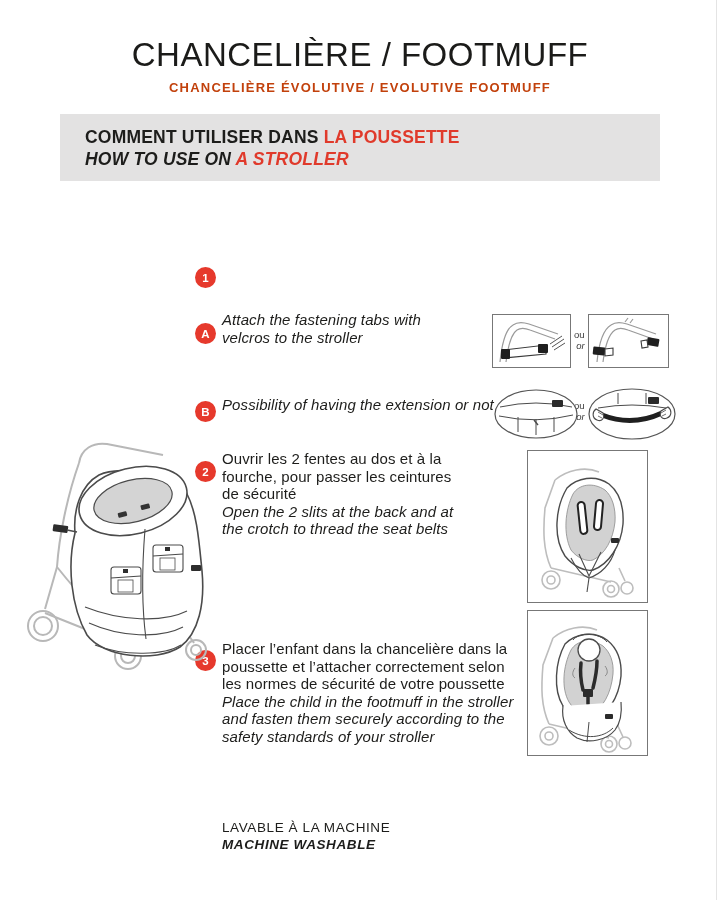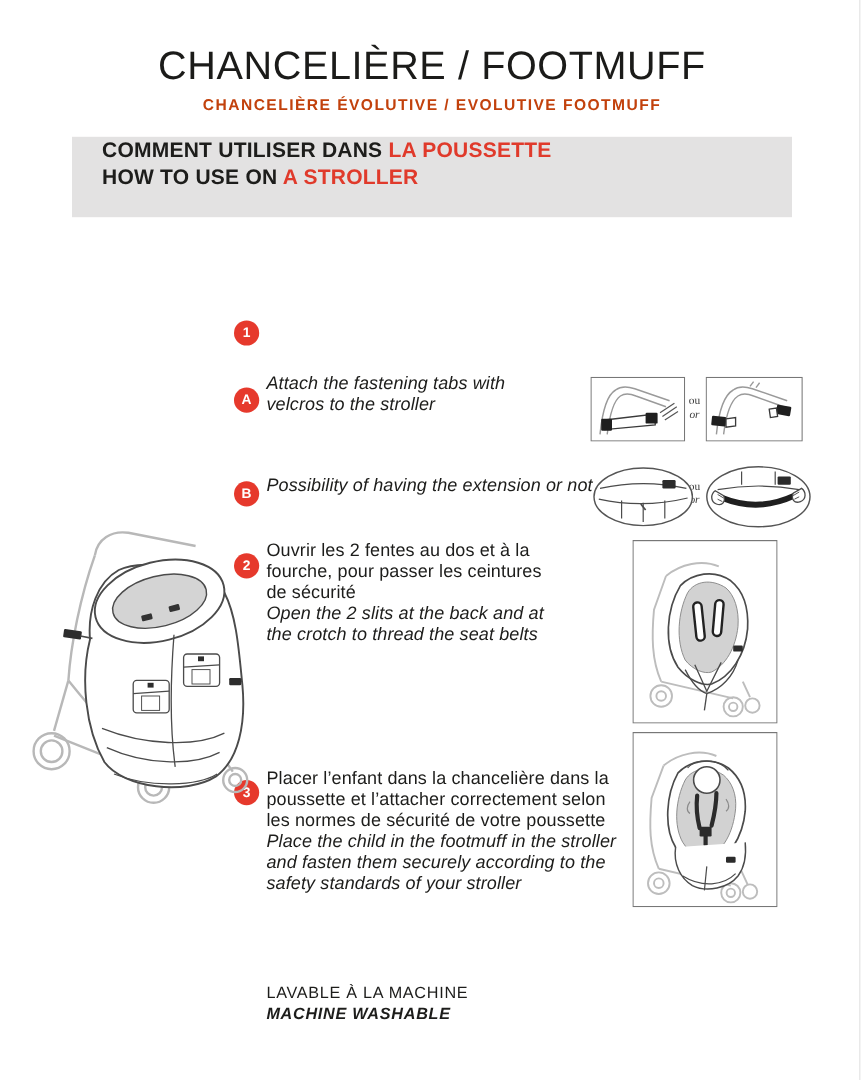--- a/index.html
+++ b/index.html
@@ -13,35 +13,35 @@
     left:0;top:36px;width:720px;text-align:center;
     font-size:33px;font-weight:normal;letter-spacing:0.5px;color:#1b1b19;
   }
   .subtitle{
     left:0;top:80px;width:720px;text-align:center;
     font-size:13px;font-weight:bold;letter-spacing:1.2px;color:#c2410c;
   }
   
   .banner{
     left:60px;top:114px;width:600px;height:67px;background:#e3e2e2;
-    box-sizing:border-box;padding:0 0 0 25px;
+    box-sizing:border-box;padding:12px 0 0 25px;
   }
   .banner .line{font-size:17.5px;font-weight:bold;line-height:22px;letter-spacing:0.2px;}
-  .banner .en{}
+  .banner .en{font-style:italic;}
   .hl{color:#e03a2b;}
   
   .badge{
     width:21px;height:21px;border-radius:50%;background:#e6392c;color:#fff;
     font-size:11.5px;font-weight:bold;display:flex;align-items:center;justify-content:center;
   }
   .step-text{width:300px;}
   .step-fr,.step-en{font-size:15px;line-height:17.5px;white-space:pre-line;letter-spacing:0.1px;}
   .step-en{font-style:italic;}
   
-  .connector{font-size:9.5px;line-height:10.5px;color:#3a3a3a;text-align:center;font-family:Liberation Serif, serif;}
+  .connector{font-size:9.5px;line-height:10.5px;color:#3a3a3a;text-align:right;}
   .connector .en{font-style:italic;}
   
   .footer-fr{left:222px;top:820px;font-size:13.5px;font-weight:normal;letter-spacing:0.6px;}
   .footer-en{left:222px;top:837px;font-size:13.5px;font-weight:bold;font-style:italic;letter-spacing:0.6px;}
   .edge-line{left:716px;top:0;width:1px;height:900px;background:#e4e4e4;}
   svg{display:block;}
 </style>
 </head>
 <body>
 

